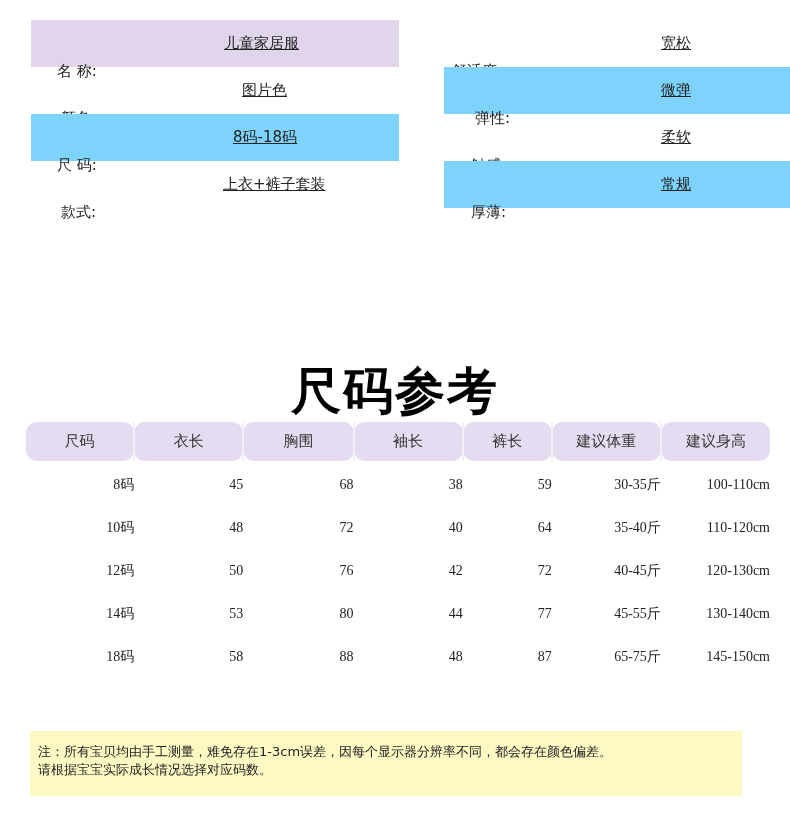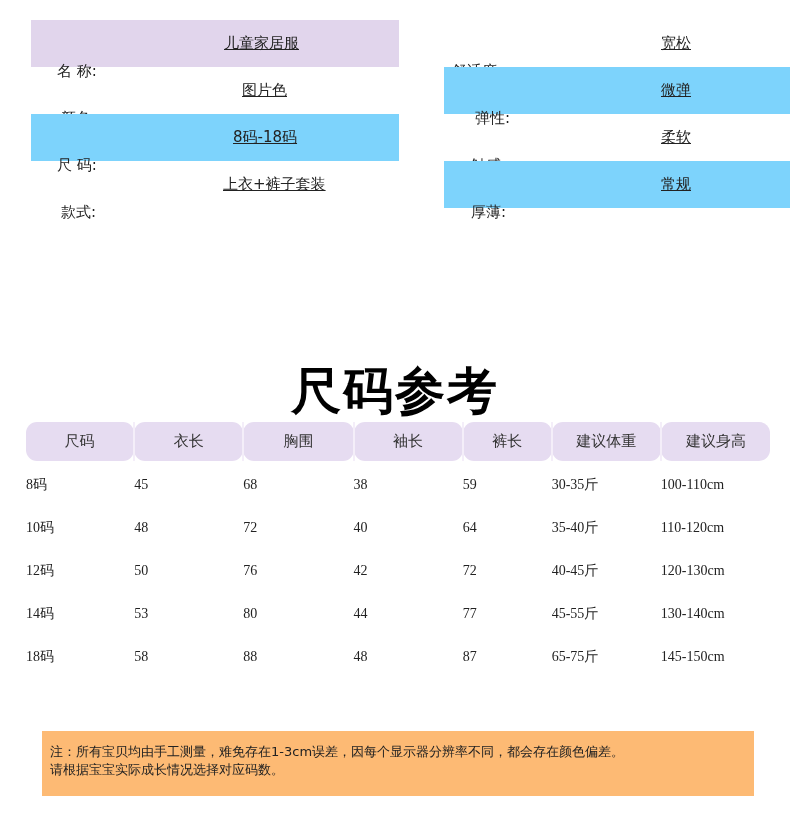--- a/index.html
+++ b/index.html
@@ -12,25 +12,25 @@
   .irow .val { position:absolute; top:0; line-height:47px;text-decoration:underline; }
   .bg-dark { background:#e1d5ec; }
   .bg-light { background:#7dd3fc; }
   .title { position:absolute; left:0; width:790px; top:315px; text-align:center;
            font-size:50px; font-weight:bold; color:#000; letter-spacing:2px;
            font-family: "DejaVu Sans", sans-serif; margin-top: 43px; }
   .size-table { position:absolute; left:26px; top:422px; width:744px; border-collapse:collapse; }
   .size-table th { background:#e6dcf1; height:39px; font-weight:normal; font-size:15px;
                    color:#333; border-left:2px solid #f4eef9; padding:0;border-radius:11px; }
   .size-table th:first-child { border-left:none; }
-  .size-table td { height:43px; text-align:left; font-size:14px; padding:0;
+  .size-table td { height:43px; text-align:right; font-size:14px; padding:0;
                    font-family: "Liberation Serif", "DejaVu Serif", serif; color:#222; }
   .size-table tr.first td { padding-top:2px; }
-  .note { position:absolute; left:42px; top:731px; width:712px; height:65px;
-          background:#fdba74; font-size:13px; line-height:18px; color:#222;
+  .note { position:absolute; left:30px; top:731px; width:712px; height:65px;
+          background:#fef9c3; font-size:13px; line-height:18px; color:#222;
           padding:12px 0 0 8px; box-sizing:border-box; }
 </style>
 </head>
 <body>
 
 <div class="info-left">
   <div class="irow bg-dark">
     <span class="lbl" style="left:26px">名  称:</span>
     <span class="val" style="left:193px">儿童家居服</span>
   </div>

